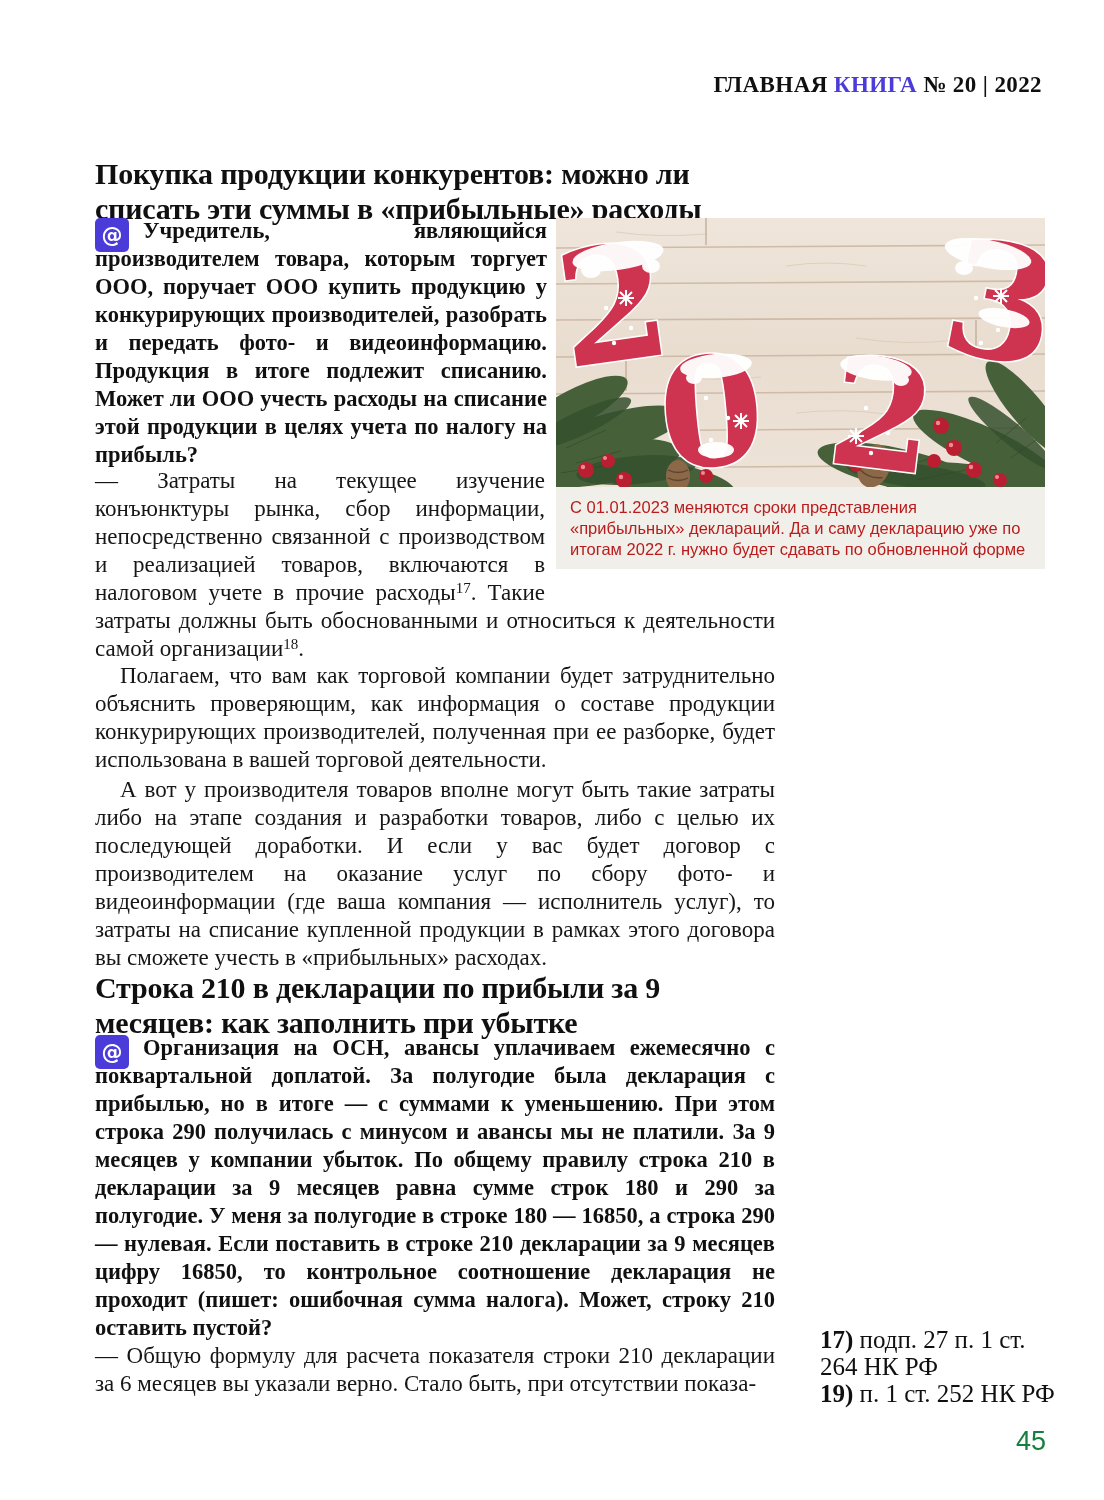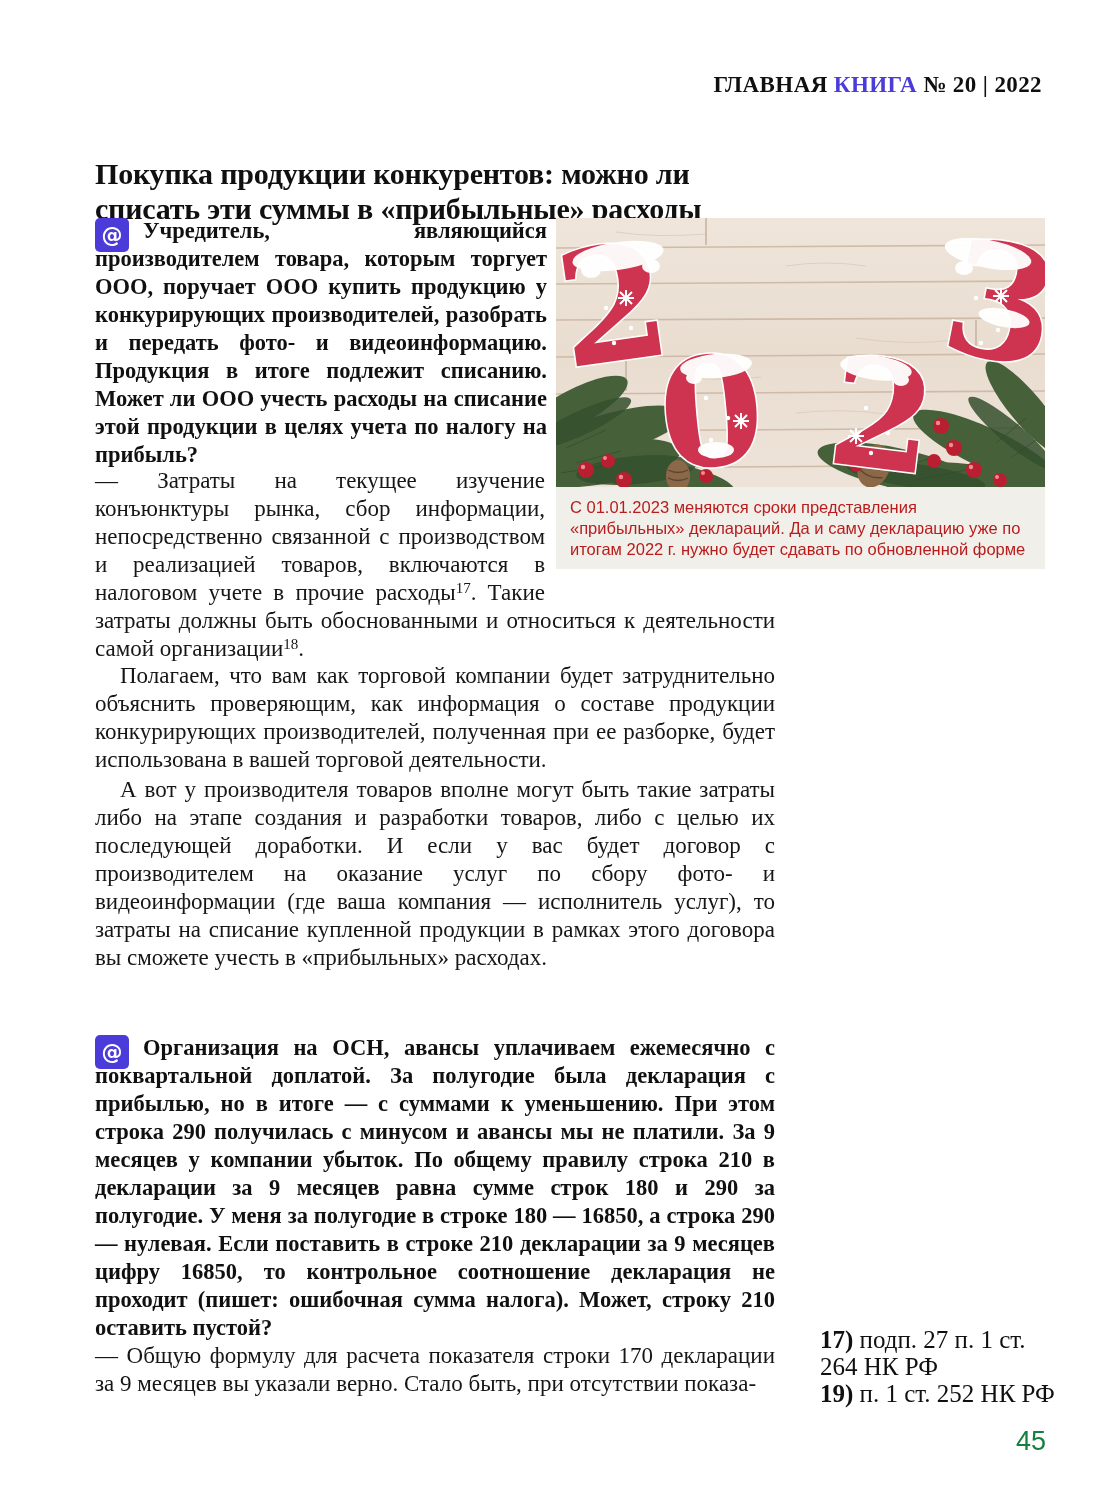--- a/index.html
+++ b/index.html
@@ -213,27 +213,28 @@
     <div class="figcaption">С 01.01.2023 меняются сроки представления «прибыльных» деклараций. Да и саму декларацию уже по итогам 2022 г. нужно будет сдавать по обновленной форме</div>
   </div>
 
   <div class="para" id="answer1">
     <span class="cutout"></span><span>—  Затраты на текущее изучение конъюнктуры рынка, сбор информации, непосредственно связанной с производством и реализацией товаров, включаются в налоговом учете в прочие расходы</span><sup class="fn">17</sup><span>. Такие затраты должны быть обоснованными и относиться к деятельности самой организации</span><sup class="fn">18</sup><span>.</span>
   </div>
 
   <div class="para" id="para2">Полагаем, что вам как торговой компании будет затруднительно объяснить проверяющим, как информация о составе продукции конкурирующих производителей, полученная при ее разборке, будет использована в вашей торговой деятельности.</div>
   <div class="para" id="para3">А вот у производителя товаров вполне могут быть такие затраты либо на этапе создания и разработки товаров, либо с целью их последующей доработки. И если у вас будет договор с производителем на оказание услуг по сбору фото- и видеоинформации (где ваша компания — исполнитель услуг), то затраты на списание купленной продукции в рамках этого договора вы сможете учесть в «прибыльных» расходах.</div>
 
+  <h1 class="sec-title" id="title2">Строка 210 в декларации по прибыли за 9 месяцев: как заполнить при убытке</h1>
 
   <div class="qblock" id="question2">
     <span class="at-icon">@</span>
     <div class="q-text">Организация на ОСН, авансы уплачиваем ежемесячно с поквартальной доплатой. За полугодие была декларация с прибылью, но в итоге — с суммами к уменьшению. При этом строка 290 получилась с минусом и авансы мы не платили. За 9 месяцев у компании убыток. По общему правилу строка 210 в декларации за 9 месяцев равна сумме строк 180 и 290 за полугодие. У меня за полугодие в строке 180 — 16850, а строка 290 — нулевая. Если поставить в строке 210 декларации за 9 месяцев цифру 16850, то контрольное соотношение декларация не проходит (пишет: ошибочная сумма налога). Может, строку 210 оставить пустой?</div>
   </div>
 
-  <div class="para" id="answer2">—  Общую формулу для расчета показателя строки 170 декларации за 9 месяцев вы указали верно. Стало быть, при отсутствии показа-</div>
+  <div class="para" id="answer2">—  Общую формулу для расчета показателя строки 210 декларации за 6 месяцев вы указали верно. Стало быть, при отсутствии показа-</div>
 
   <div class="footnotes">
     <div><b>17)</b> <span>подп. 27 п. 1 ст. 264 НК РФ</span></div>
     <div><b>19)</b> <span>п. 1 ст. 252 НК РФ</span></div>
   </div>
 
   <div class="pageno">45</div>
 
 </div>
 

